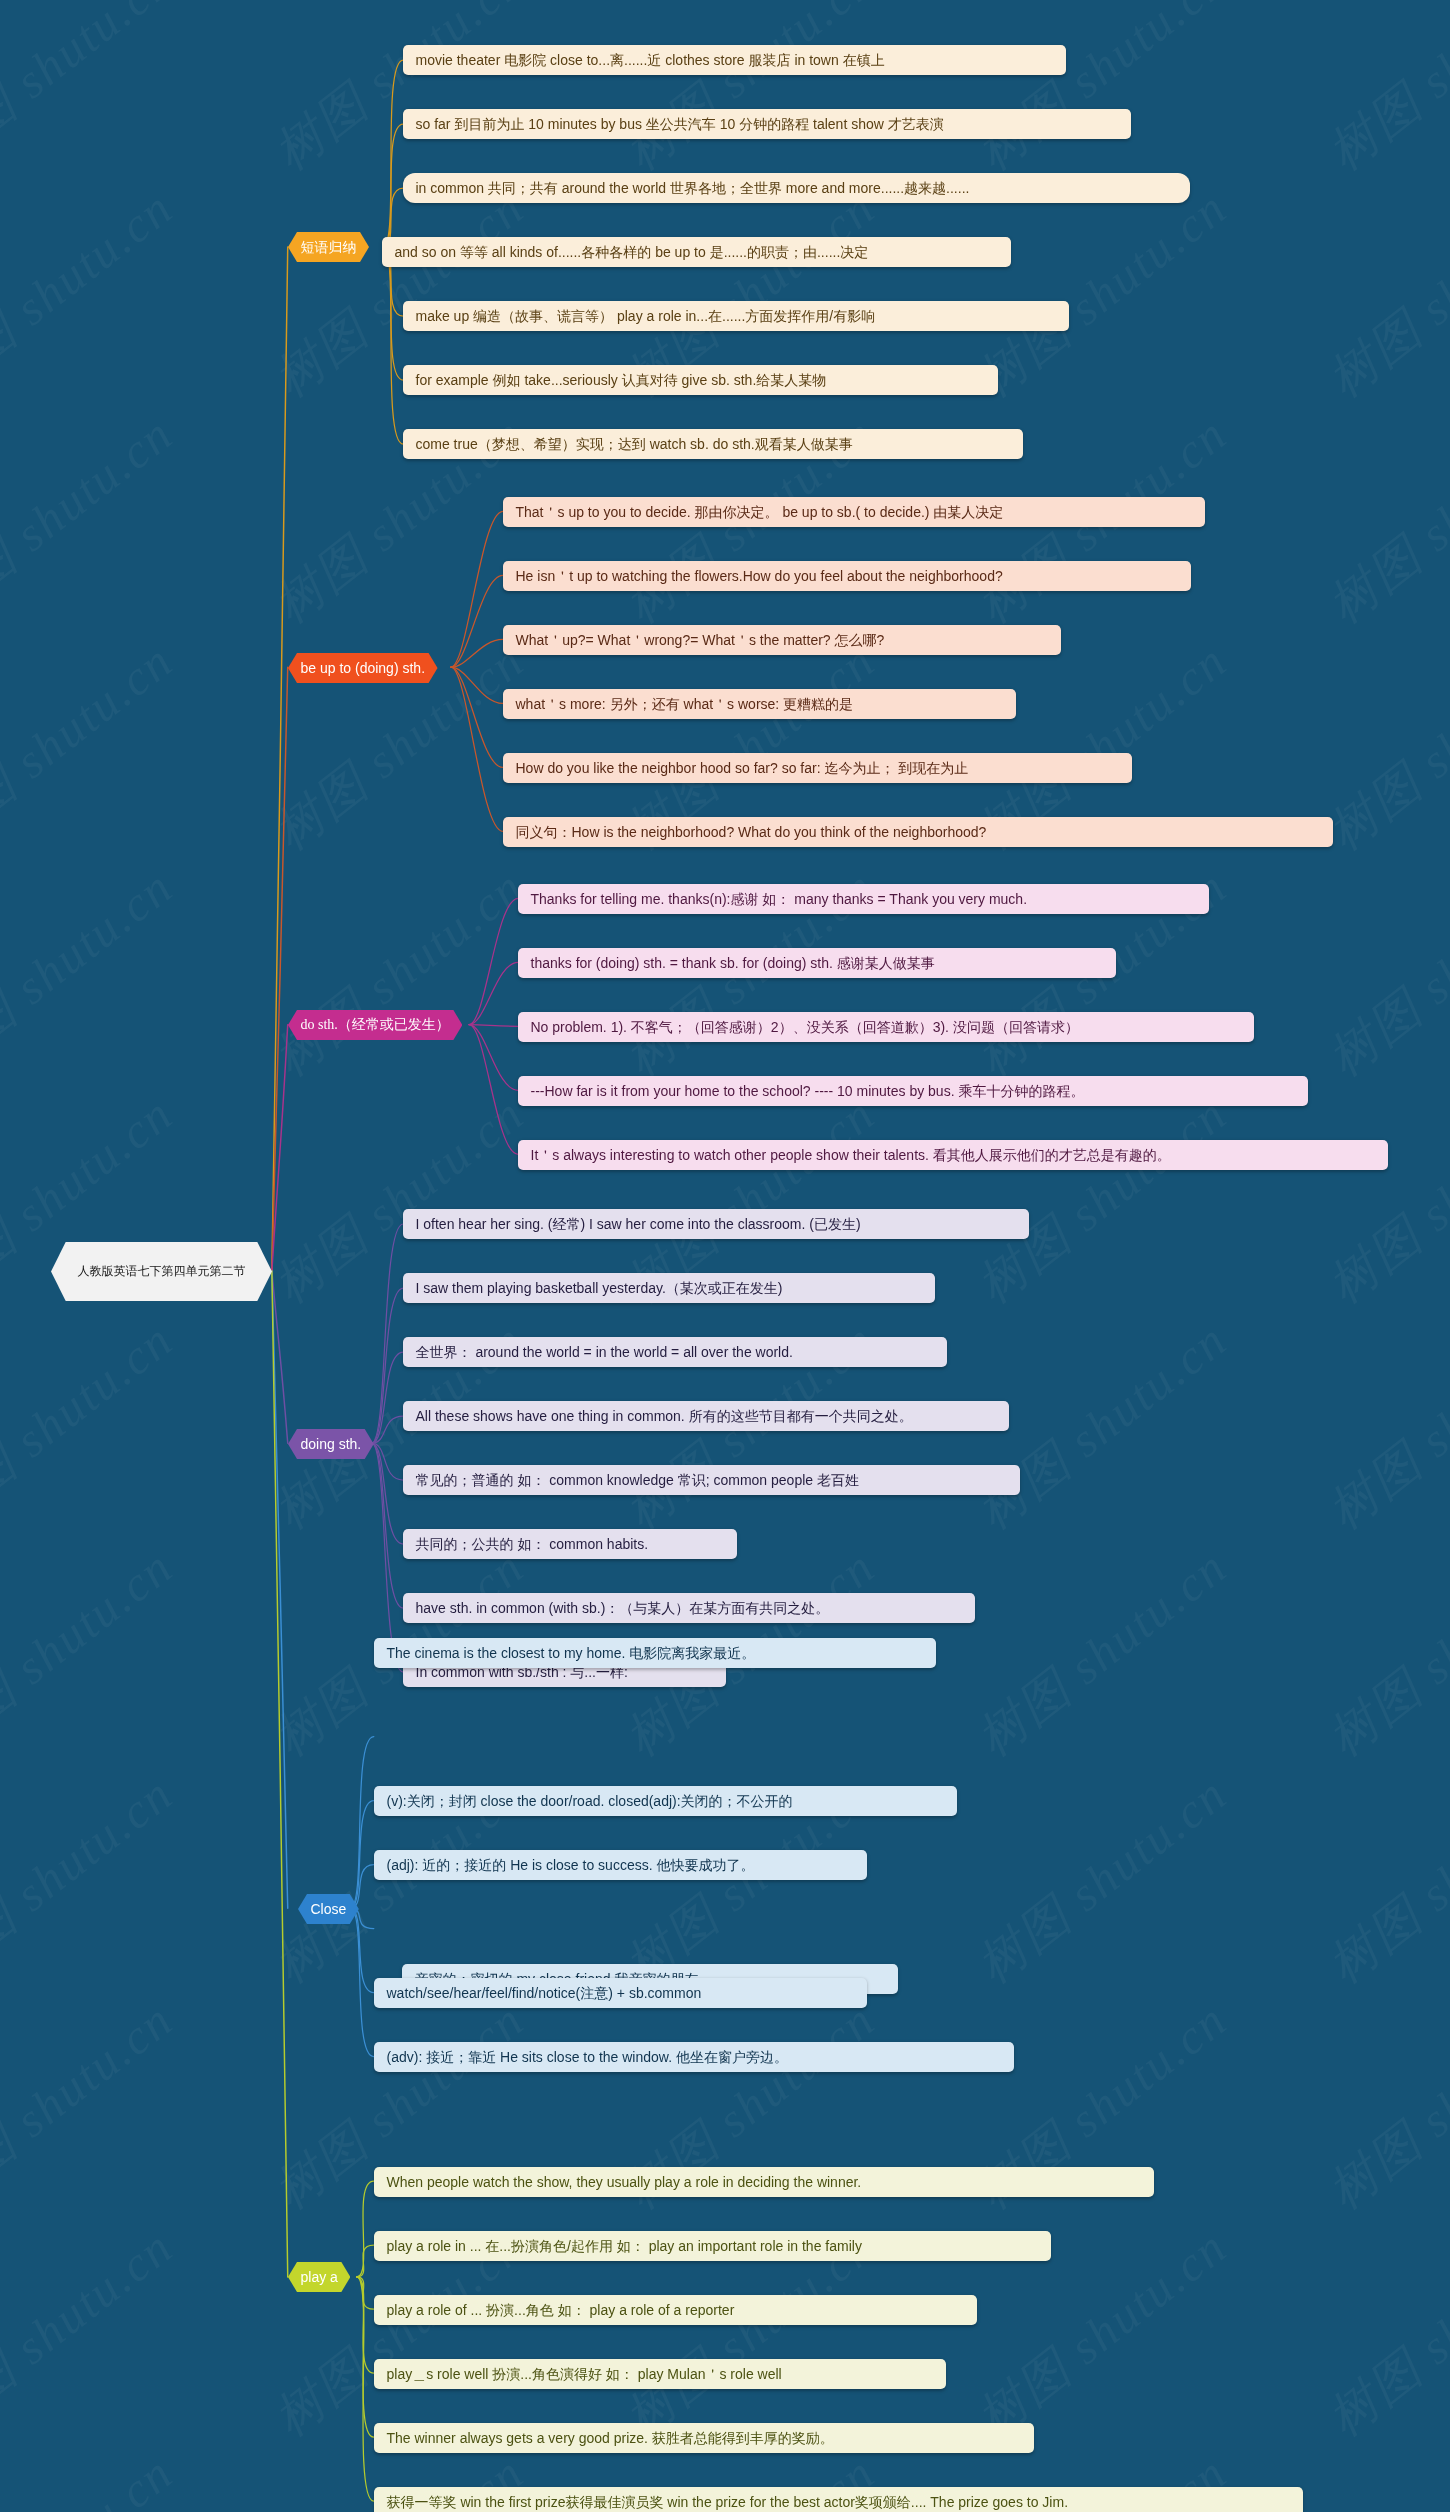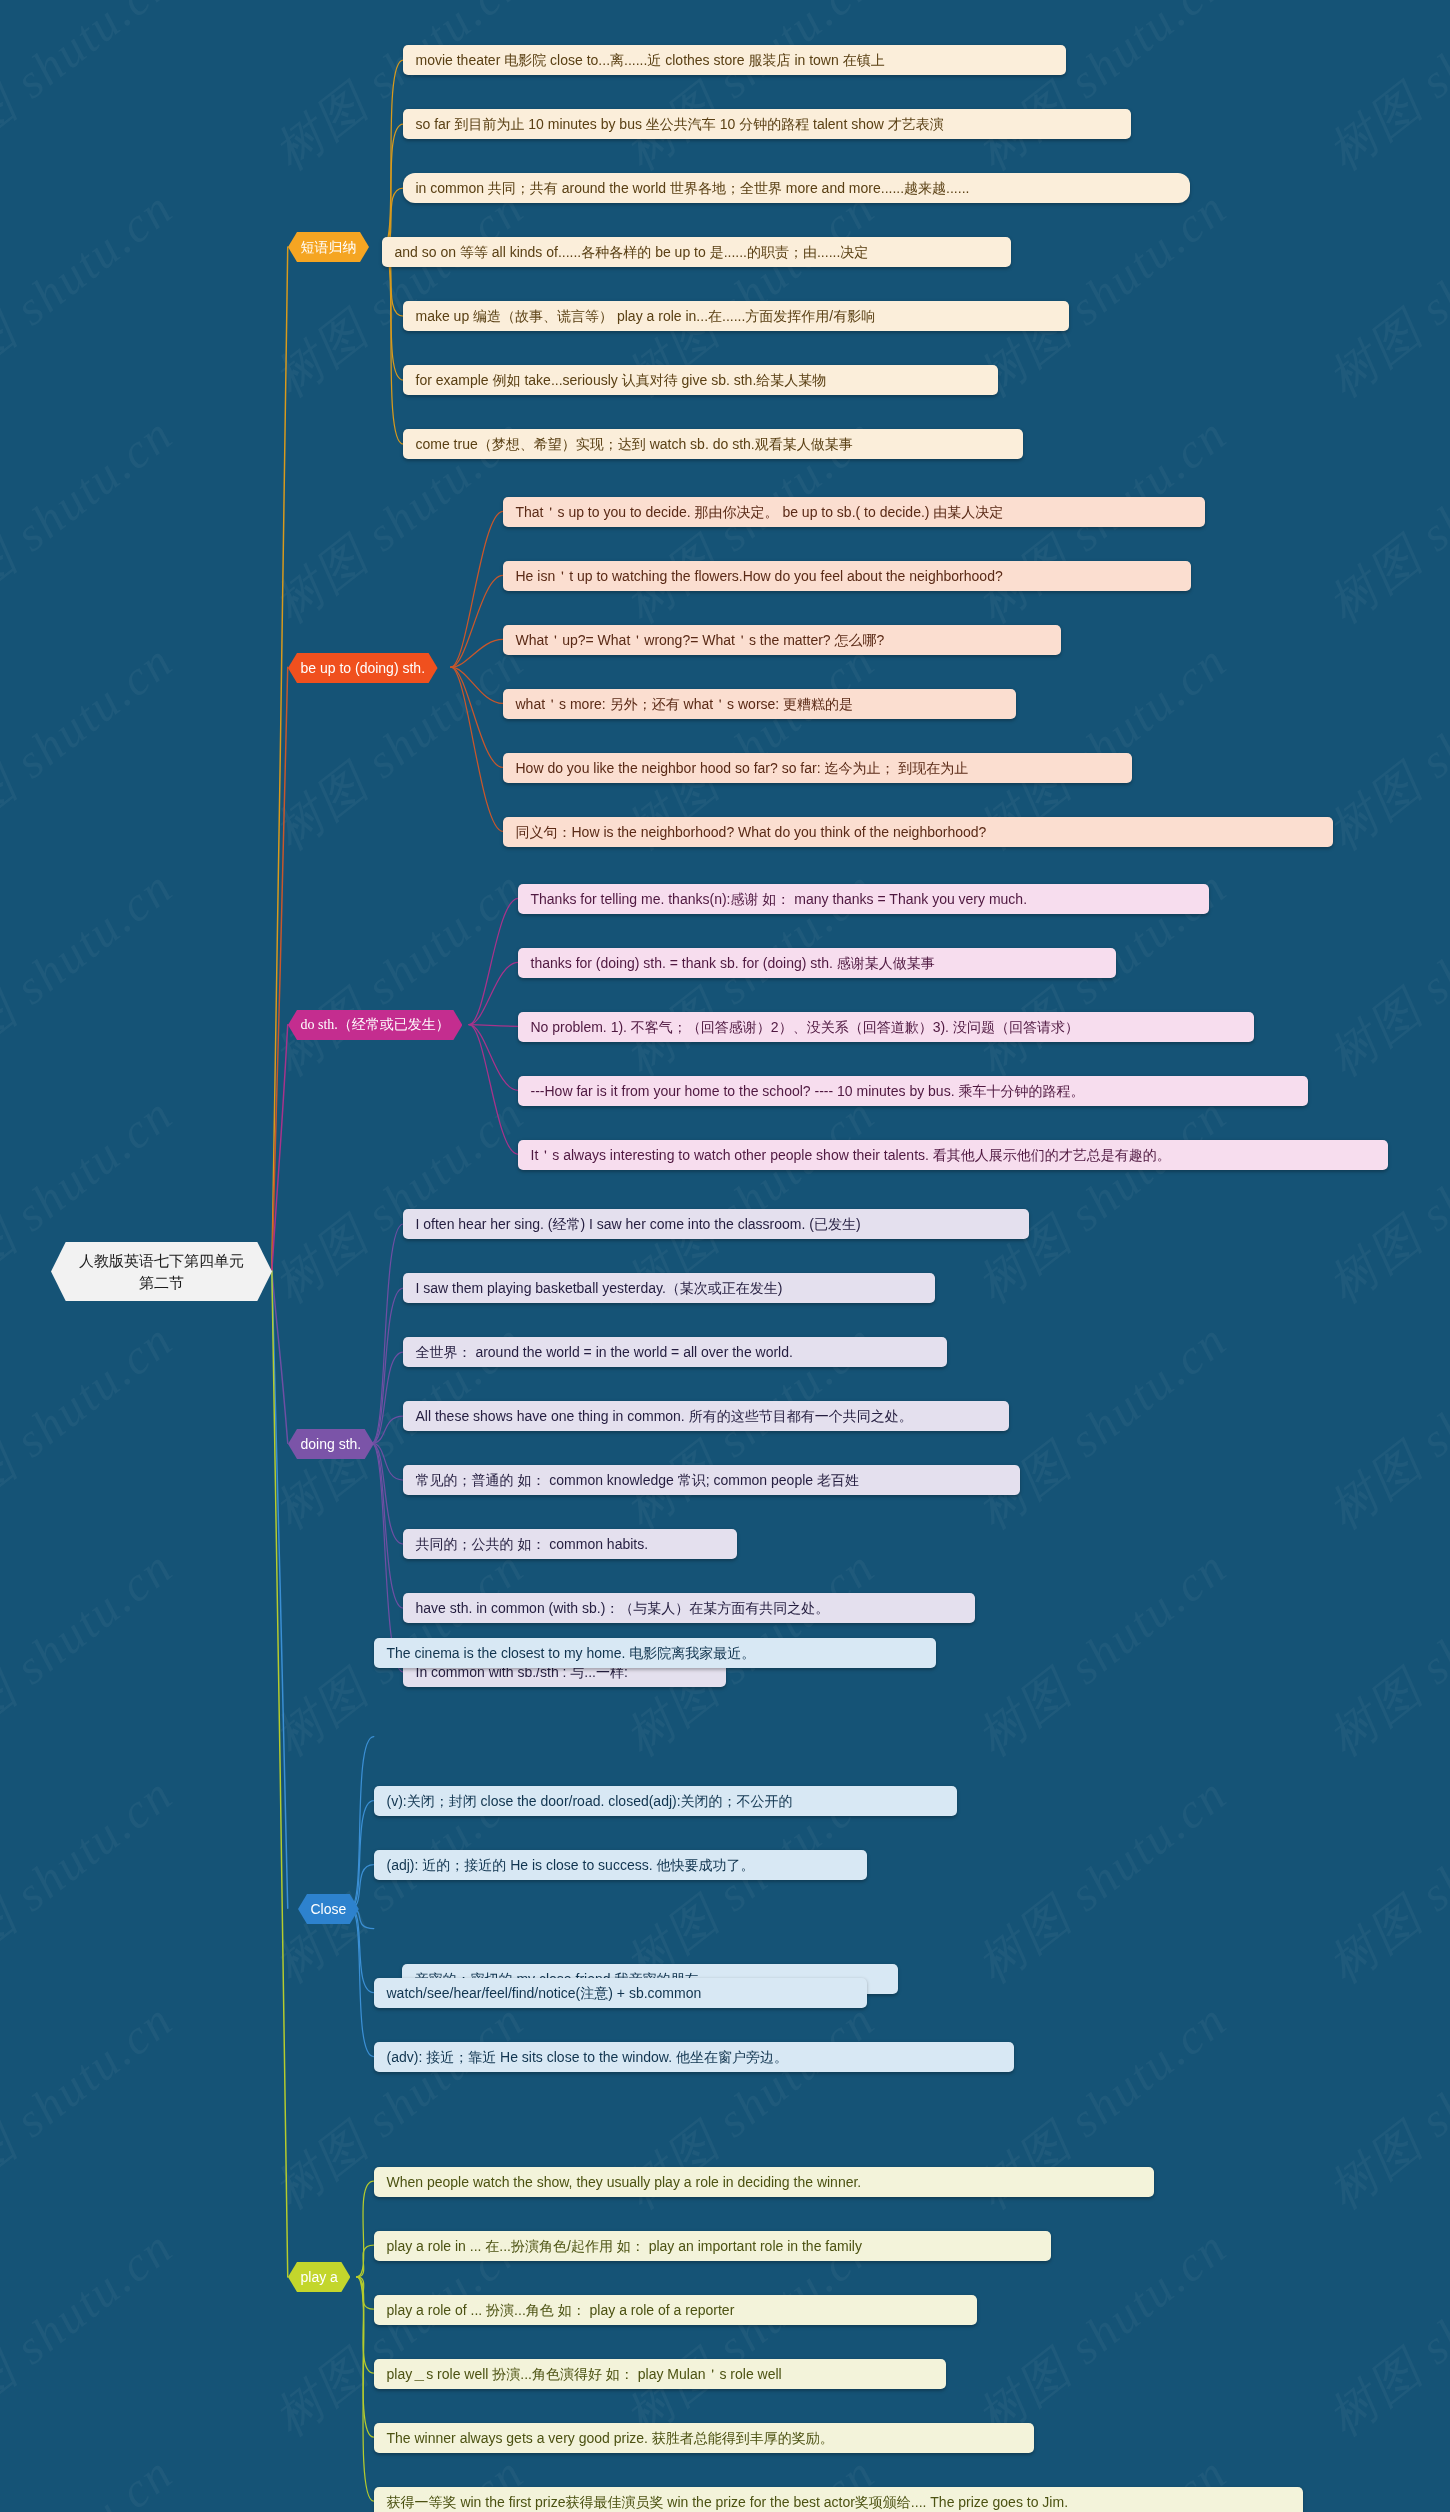--- a/index.html
+++ b/index.html
@@ -38,21 +38,21 @@
   }
   
   .root-node {
     position: absolute;
     left: 51px;
     top: 1242px;
     width: 221px;
     min-height: 59px;
     background: #f2f2f2;
     color: #1b1b1b;
-    font-size: 15px;
+    font-size: 12px;
     line-height: 1.45;
     text-align: center;
     display: flex;
     align-items: center;
     justify-content: center;
     padding: 6.8px 21.5px;
     clip-path: polygon(14.7px 0, calc(100% - 14.7px) 0, 100% 50%, calc(100% - 14.7px) 100%, 14.7px 100%, 0 50%);
     box-shadow: 0 1.7px 4px rgba(0,0,0,0.30);
   }
   

